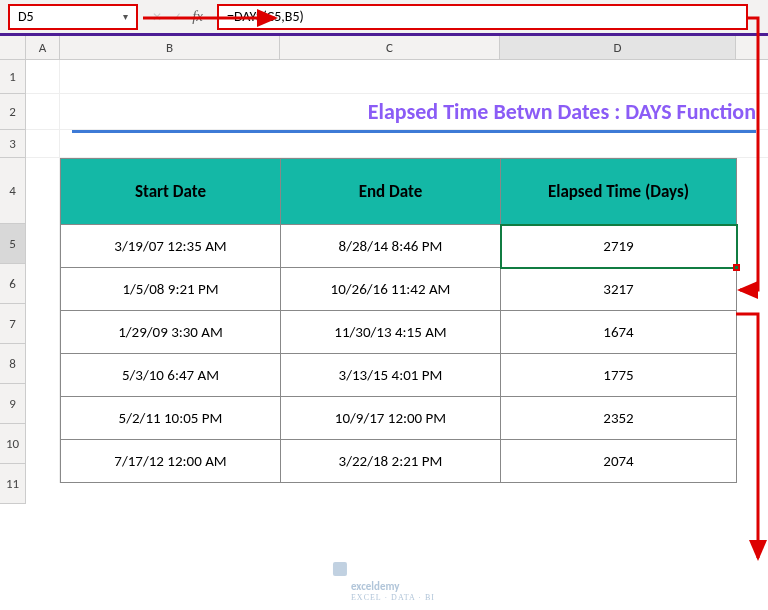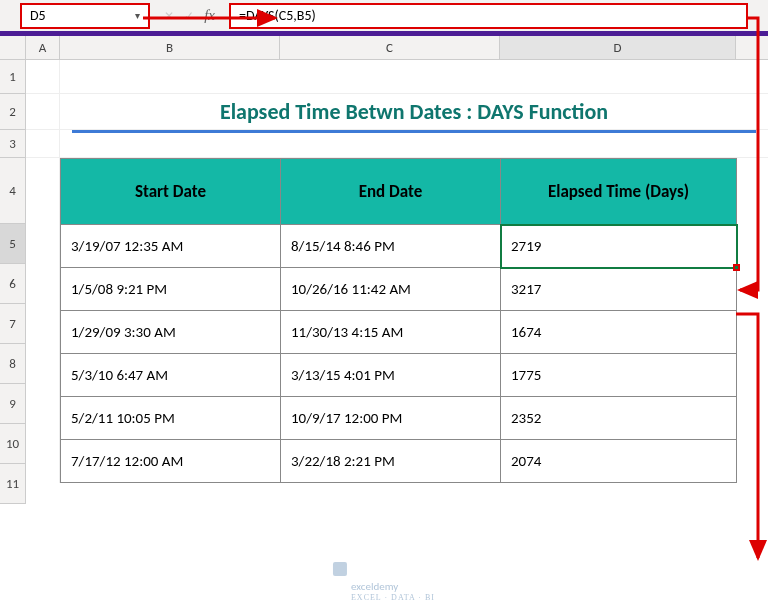--- a/index.html
+++ b/index.html
@@ -8,23 +8,23 @@
     background: #fff;
     width: 768px;
     height: 610px;
     overflow: hidden;
     position: relative;
   }
   .formula-bar {
     display: flex;
     align-items: center;
     height: 36px;
-    border-bottom: 5px solid #4c1d95;
+    border-bottom: 3px solid #4c1d95;
     background: #f3f2f1;
-    padding-left: 20px;
+    padding-left: 8px;
     position: relative;
   }
   .name-box {
     width: 130px;
     height: 26px;
     background: #fff;
     border: 2px solid #d00;
     display: flex;
     align-items: center;
     padding: 0 8px;
@@ -75,40 +75,40 @@
   .r1 { height: 34px; }
   .r2 { height: 36px; }
   .r3 { height: 28px; }
   .r4 { height: 66px; }
   .rn { height: 40px; }
   .cells { flex: 1; position: relative; }
   .faint-row { display: flex; border-bottom: 1px solid #eee; }
   .fc-a { width: 34px; border-right: 1px solid #eee; }
   .fc-bcd { flex: 1; }
   .title-cell {
-    font-size: 22px; font-weight: bold; color: #0f766e;
-    text-align: center; line-height: 36px;
+    font-size: 22px; font-weight: bold; color: #8b5cf6;
+    text-align: right; line-height: 36px;
     border-bottom: 3px solid #3d7ad6;
     margin: 0 12px;
   }
   .data-table {
     border-collapse: collapse;
     margin-left: 0;
   }
   .data-table td { border: 1px solid #888; }
   .th {
     background: #14b8a6; font-weight: bold; font-size: 17px;
     text-align: center; height: 66px; vertical-align: middle;
     padding: 4px 8px;
   }
   .col-b { width: 220px; }
   .col-c { width: 220px; }
   .col-d { width: 236px; }
   .td {
-    height: 40px; font-size: 15px; text-align: left;
+    height: 40px; font-size: 15px; text-align: center;
     padding: 12px 10px; vertical-align: middle;
   }
   .selected-cell {
     outline: 2px solid #107c41;
     outline-offset: -1px;
     position: relative;
   }
   .fill-handle {
     position: absolute; right: -4px; bottom: -4px;
     width: 7px; height: 7px; background: #107c41;
@@ -189,21 +189,21 @@
         <div class="fc-a" style="border-right:1px solid #eee;"></div>
         <table class="data-table">
           <tbody>
               <tr>
             <td class="th col-b">Start Date</td>
             <td class="th col-c">End Date</td>
             <td class="th col-d">Elapsed Time (Days)</td>
           </tr>
           <tr>
             <td class="td">3/19/07 12:35 AM</td>
-            <td class="td">8/15/14 8:46 PM</td>
+            <td class="td">8/28/14 8:46 PM</td>
             <td class="td selected-cell">
               <span>2719</span>
               <div class="fill-handle"></div>
             </td>
           </tr>
           <tr>
             <td class="td">1/5/08 9:21 PM</td>
             <td class="td">10/26/16 11:42 AM</td>
             <td class="td">3217</td>
           </tr>
@@ -244,16 +244,16 @@
   <line x1="143" y1="18" x2="275" y2="18" stroke="#d00" stroke-width="3" marker-end="url(#arrowhead)"></line>
 
   <path d="M 748 18 L 758 18 L 758 290 L 740 290" stroke="#d00" stroke-width="3" fill="none" marker-end="url(#arrowhead)"></path>
 
   <path d="M 736 314 L 758 314 L 758 558" stroke="#d00" stroke-width="3" fill="none" marker-end="url(#arrowhead)"></path>
 </svg>
 
 <div class="watermark">
   <div class="logo"></div>
   <div>
-    <div style="font-weight:normal;margin-top:44px;">exceldemy</div>
+    <div style="font-weight:bold;margin-top:44px;">exceldemy</div>
     <div style="font-size:8px;letter-spacing:1px;font-family:Liberation Serif, serif;">EXCEL · DATA · BI</div>
   </div>
 </div>
 
 </body></html>

